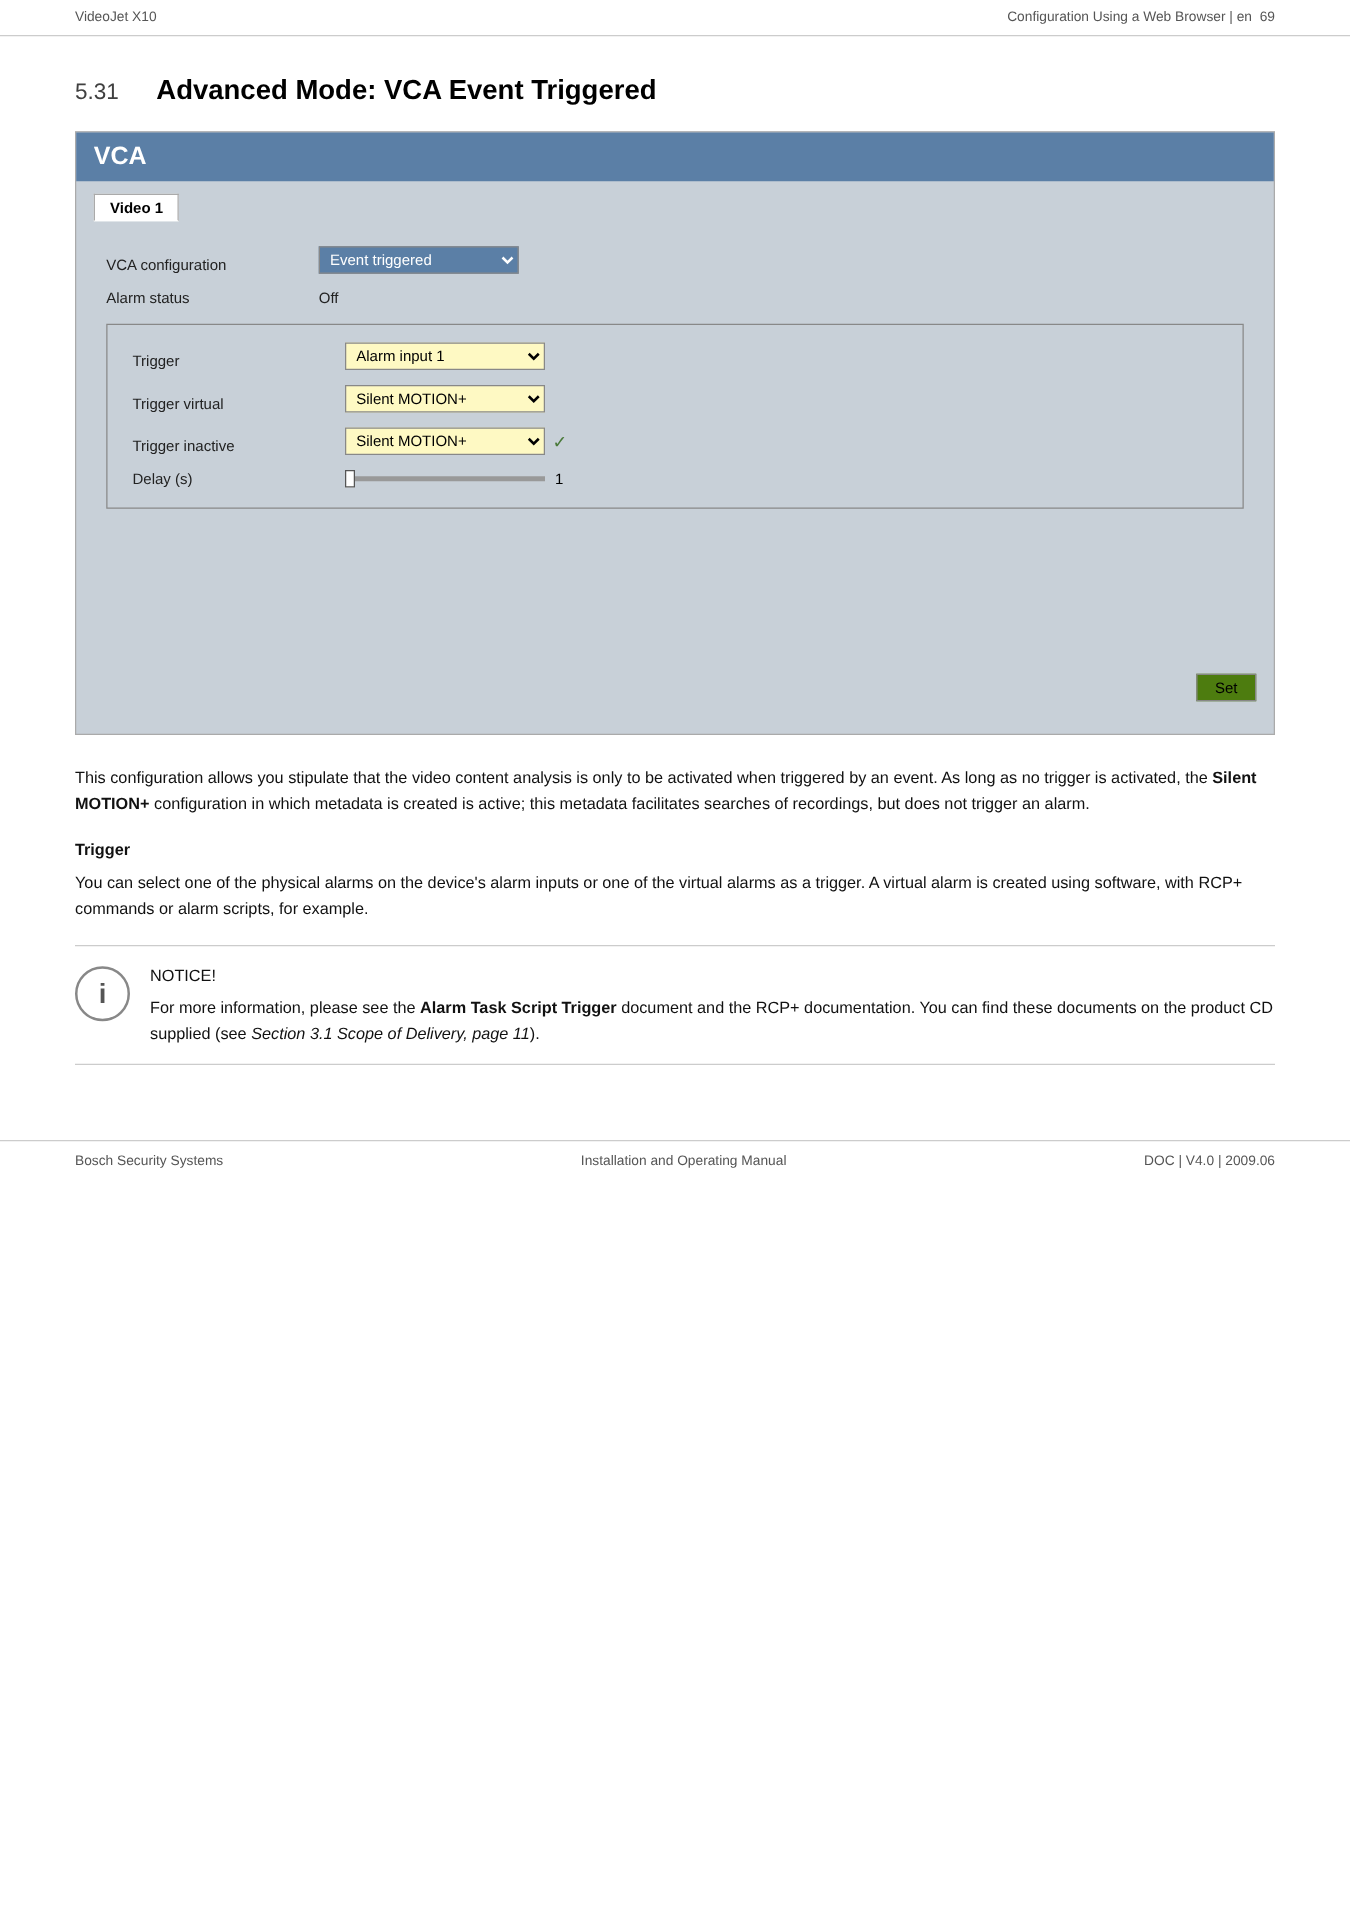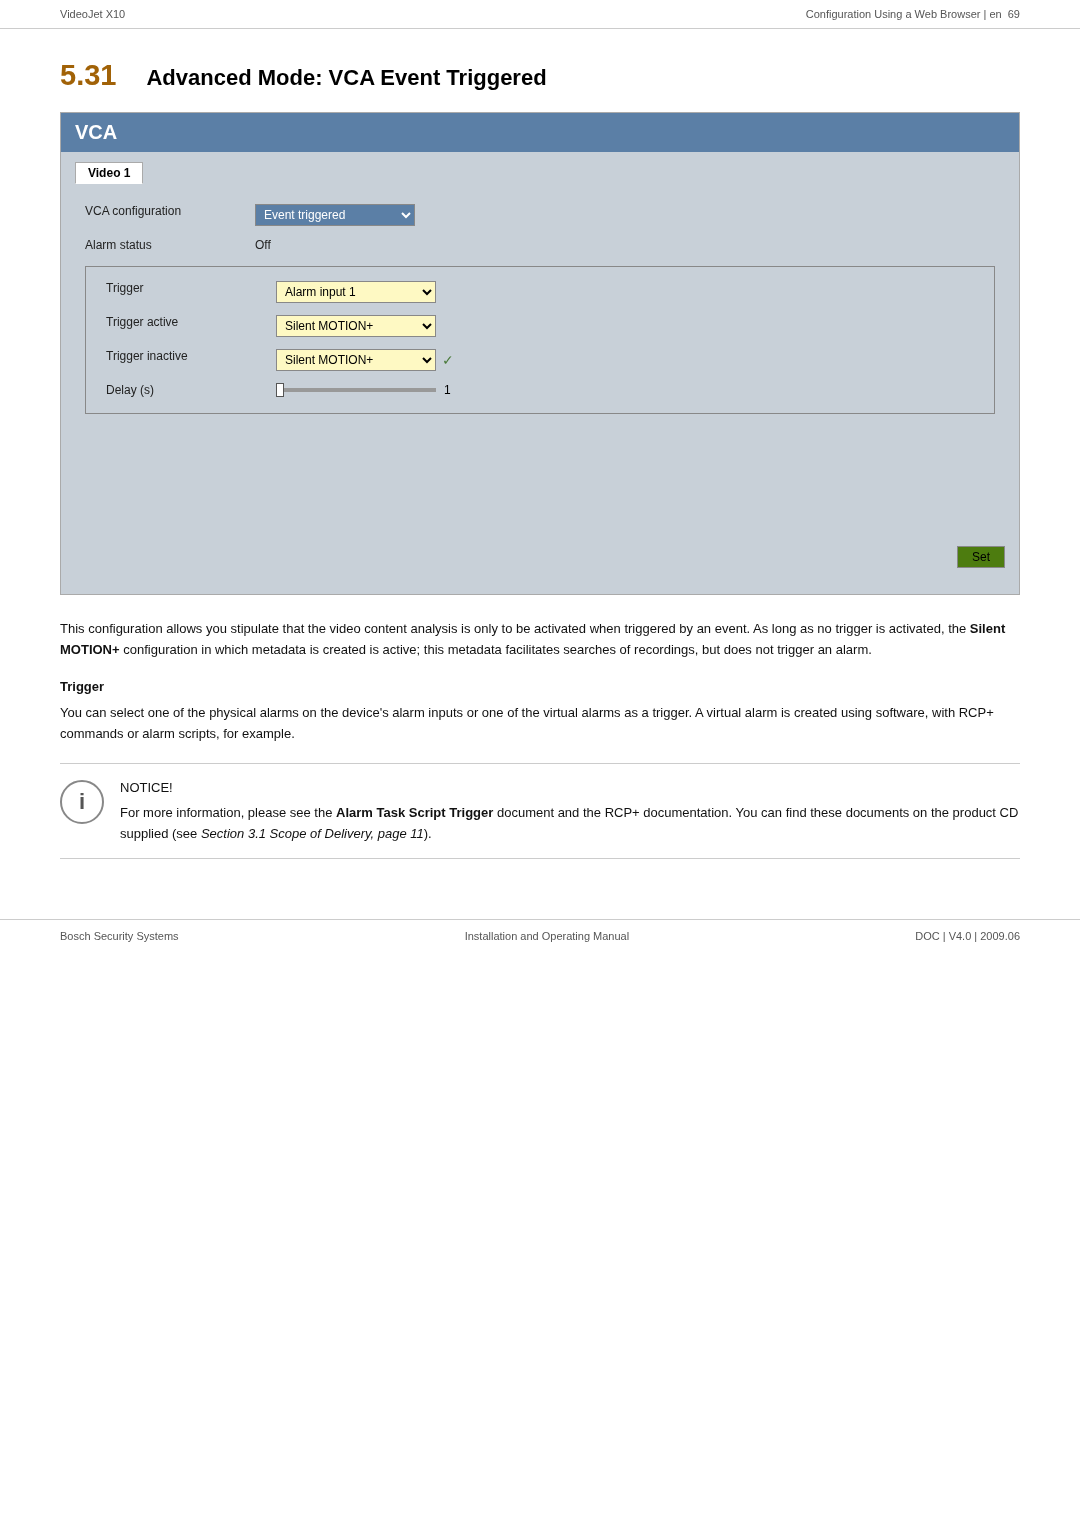--- a/index.html
+++ b/index.html
@@ -29,23 +29,23 @@
     }
 
     
     .section-heading {
       display: flex;
       align-items: baseline;
       gap: 30px;
       margin-bottom: 20px;
     }
     .section-number {
-      font-size: 29px;
-      font-weight: bold;
-      color: #a16207;
+      font-size: 18px;
+      font-weight: normal;
+      color: #404040;
     }
     .section-title {
       font-size: 22px;
       font-weight: bold;
       color: #000;
     }
 
     
     .vca-panel {
       border: 1px solid #aaa;
@@ -76,21 +76,21 @@
       font-size: 12px;
       font-weight: bold;
       cursor: pointer;
     }
     .video-tab.active {
       background: #fff;
       border-bottom-color: #fff;
     }
     .form-row {
       display: flex;
-      align-items: flex-start;
+      align-items: flex-end;
       padding: 6px 10px;
       gap: 10px;
     }
     .form-label {
       width: 160px;
       font-size: 12px;
       color: #222;
       flex-shrink: 0;
     }
     .form-control-wrapper {
@@ -303,21 +303,21 @@
         <div class="form-row">
           <span class="form-label">Trigger</span>
           <div class="form-control-wrapper">
             <select class="styled-select">
               <option>Alarm input 1</option>
             </select>
           </div>
         </div>
 
         <div class="form-row">
-          <span class="form-label">Trigger active</span>
+          <span class="form-label">Trigger virtual</span>
           <div class="form-control-wrapper">
             <select class="styled-select">
               <option>Silent MOTION+</option>
             </select>
           </div>
         </div>
 
         <div class="form-row">
           <span class="form-label">Trigger inactive</span>
           <div class="form-control-wrapper">

